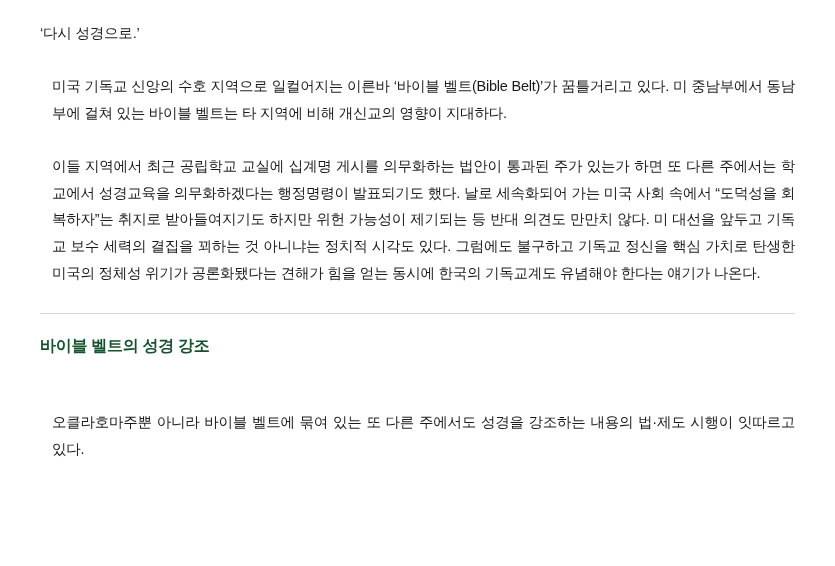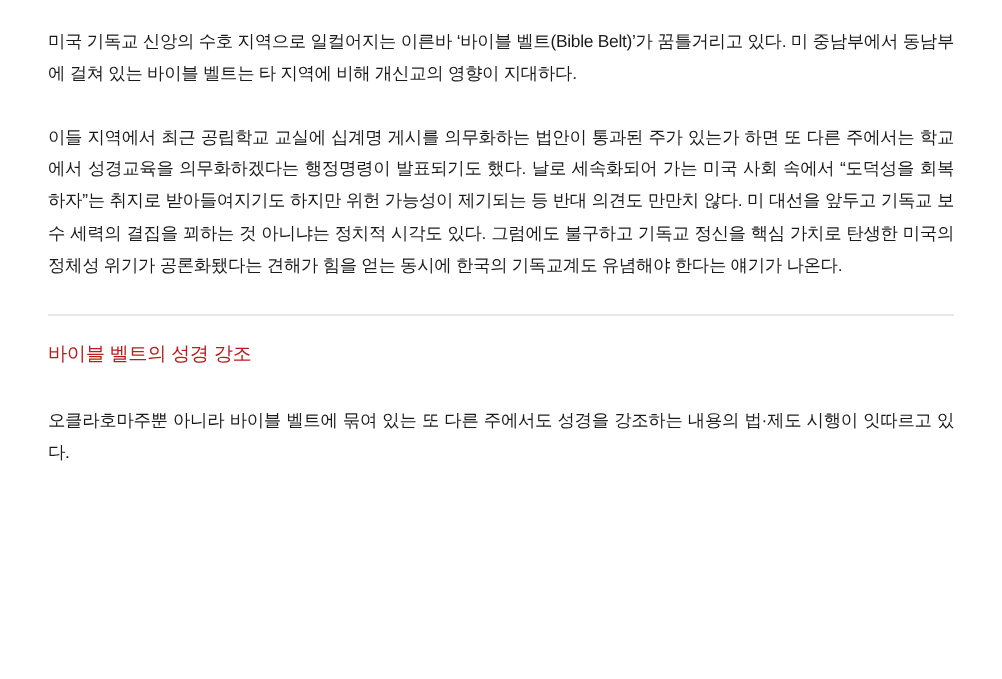--- a/index.html
+++ b/index.html
@@ -23,43 +23,44 @@
     font-size: 14.5px;
     line-height: 1.6;
     color: #1a1a1a;
     margin: 0 0 28px 0;
     letter-spacing: -0.2px;
   }
   p.body-para {
     font-size: 14.5px;
     line-height: 1.85;
     color: #1a1a1a;
-    margin: 0 0 26px 0;
+    margin: 0 0 26px 12px;
     letter-spacing: -0.25px;
     text-align: justify;
     text-justify: inter-character;
   }
   .divider {
     border: 0;
     border-top: 1px solid #d9d9d9;
     margin: 4px 0 22px 0;
   }
   h2.section-heading {
     font-size: 16px;
-    font-weight: normal;
-    color: #b91c1c;
-    margin: 0 0 32px 0;
+    font-weight: bold;
+    color: #14532d;
+    margin: 0 0 52px 0;
     letter-spacing: -0.3px;
   }
 </style>
 </head>
 <body>
 
 <div class="article">
 
+  <p class="lead">‘다시 성경으로.’</p>
 
   <p class="body-para">미국 기독교 신앙의 수호 지역으로 일컬어지는 이른바 ‘바이블 벨트(Bible Belt)’가 꿈틀거리고 있다. 미 중남부에서 동남부에 걸쳐 있는 바이블 벨트는 타 지역에 비해 개신교의 영향이 지대하다.</p>
 
   <p class="body-para">이들 지역에서 최근 공립학교 교실에 십계명 게시를 의무화하는 법안이 통과된 주가 있는가 하면 또 다른 주에서는 학교에서 성경교육을 의무화하겠다는 행정명령이 발표되기도 했다. 날로 세속화되어 가는 미국 사회 속에서 “도덕성을 회복하자”는 취지로 받아들여지기도 하지만 위헌 가능성이 제기되는 등 반대 의견도 만만치 않다. 미 대선을 앞두고 기독교 보수 세력의 결집을 꾀하는 것 아니냐는 정치적 시각도 있다. 그럼에도 불구하고 기독교 정신을 핵심 가치로 탄생한 미국의 정체성 위기가 공론화됐다는 견해가 힘을 얻는 동시에 한국의 기독교계도 유념해야 한다는 얘기가 나온다.</p>
 
   <hr class="divider">
 
   <h2 class="section-heading">바이블 벨트의 성경 강조</h2>
 
 

